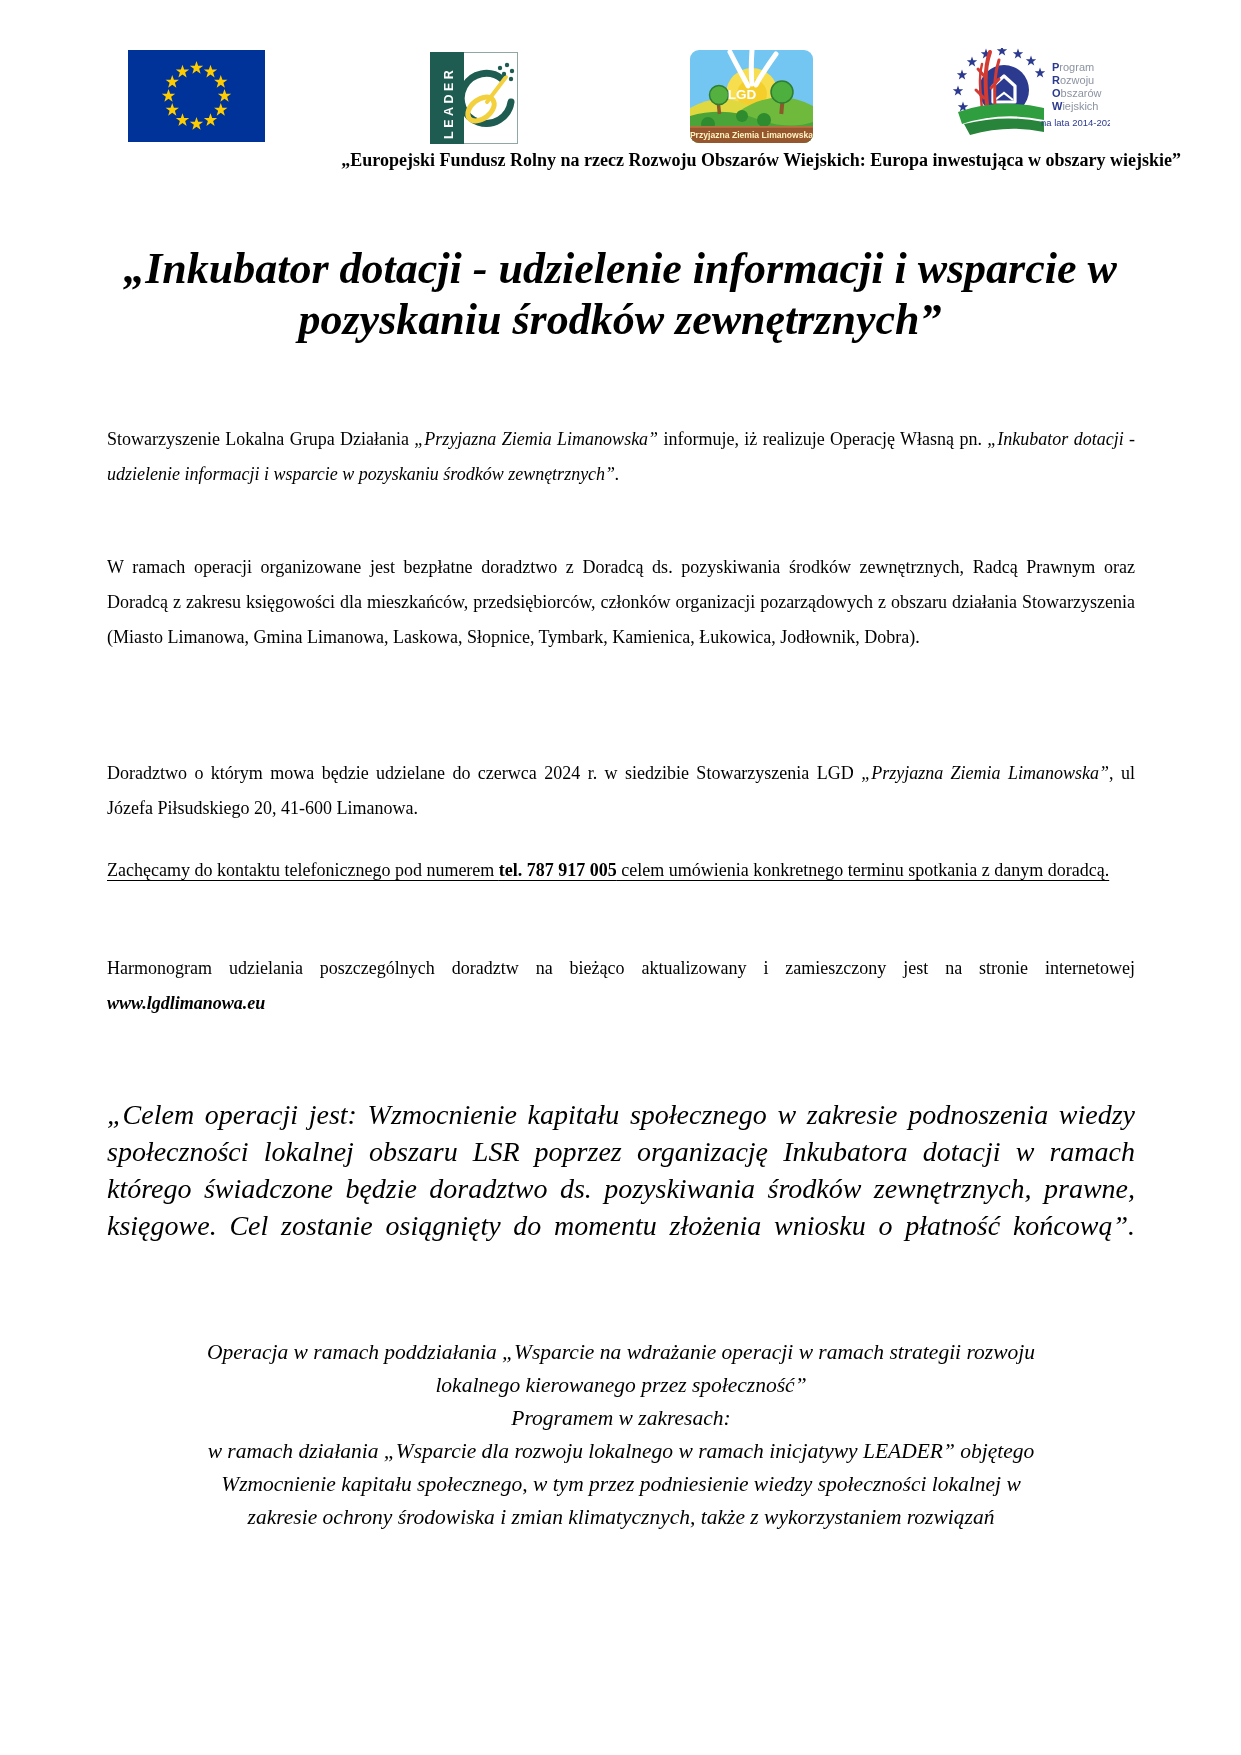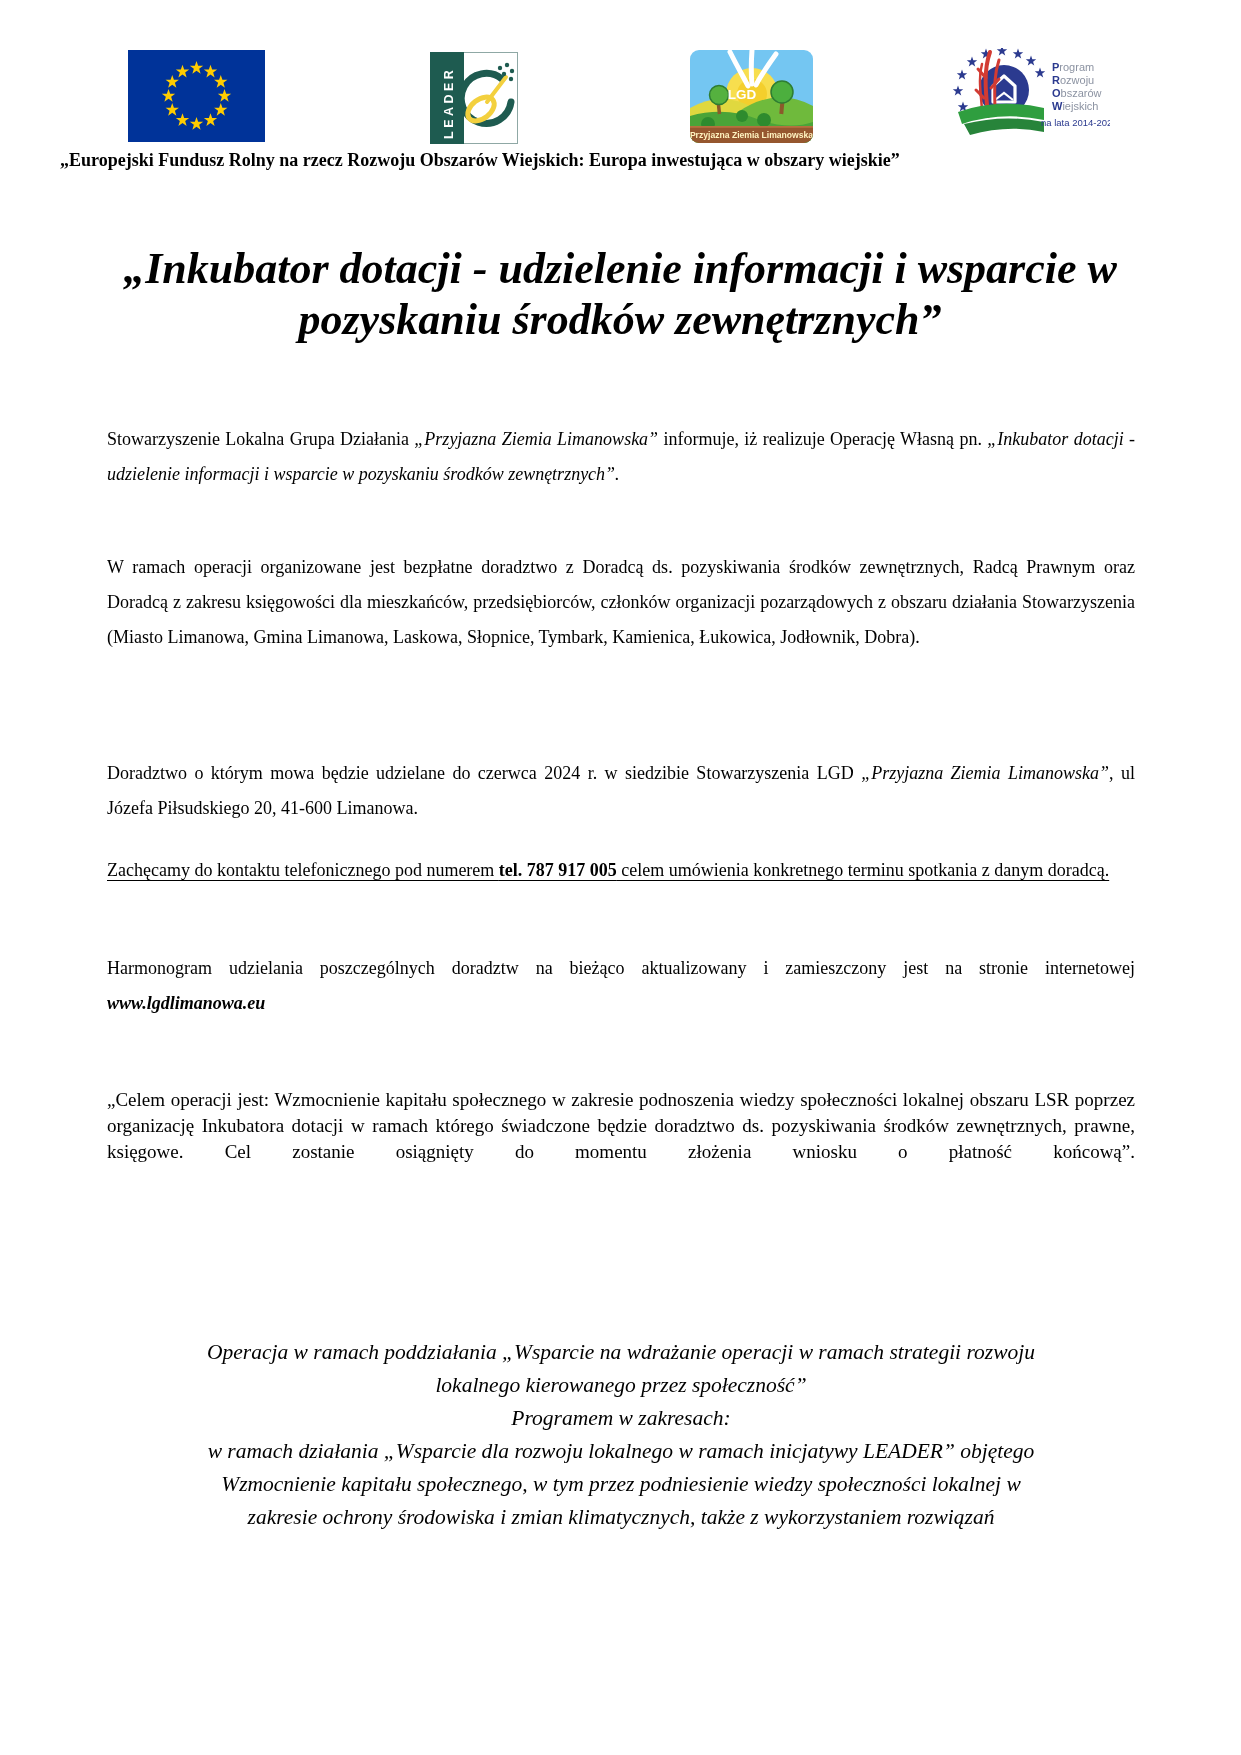--- a/index.html
+++ b/index.html
@@ -6,37 +6,37 @@
   .page{
     position:relative;width:1241px;height:1755px;margin:0 auto;background:#ffffff;
     font-family:"Liberation Serif", serif;color:#000;overflow:hidden;
   }
   .logo{position:absolute;top:50px;}
   .logo-eu{left:128px;width:137px;height:92px;}
   .logo-leader{left:430px;top:52px;width:88px;height:92px;}
   .logo-lgd{left:690px;width:123px;height:93px;}
   .logo-prow{left:948px;top:48px;width:162px;height:92px;}
   .funding{
-    position:absolute;top:150px;left:60px;width:1121px;text-align:left;
+    position:absolute;top:150px;left:60px;width:1121px;text-align:right;
     font-weight:bold;font-size:18px;
   }
   .title{
     position:absolute;top:243px;left:106px;width:1028px;text-align:center;
     font-weight:bold;font-style:italic;font-size:44px;line-height:51px;
   }
   .para{
     position:absolute;left:107px;width:1028px;font-size:18px;line-height:35px;
     text-align:justify;
   }
   .p1{top:404px}
   .p2{top:532px}
   .p3{top:738px}
   .p4{top:835px;text-decoration:underline;text-underline-offset:4px;}
   .p5{top:933px}
-  .p6{top:1068px;font-size:19px;line-height:26px;text-align-last:justify;}
+  .p6{top:1068px;font-style:italic;font-size:28px;line-height:37px;text-align-last:justify;}
   .footer{
     position:absolute;top:1336px;left:107px;width:1028px;text-align:center;
     font-style:italic;font-size:21.5px;line-height:33px;
   }
   .seg-italic{font-style:italic;}
   .seg-bold{font-weight:bold;}
   .seg-bold-italic{font-weight:bold;font-style:italic;}
   svg text{font-family:"Liberation Sans", sans-serif;}
 </style>
 </head>

